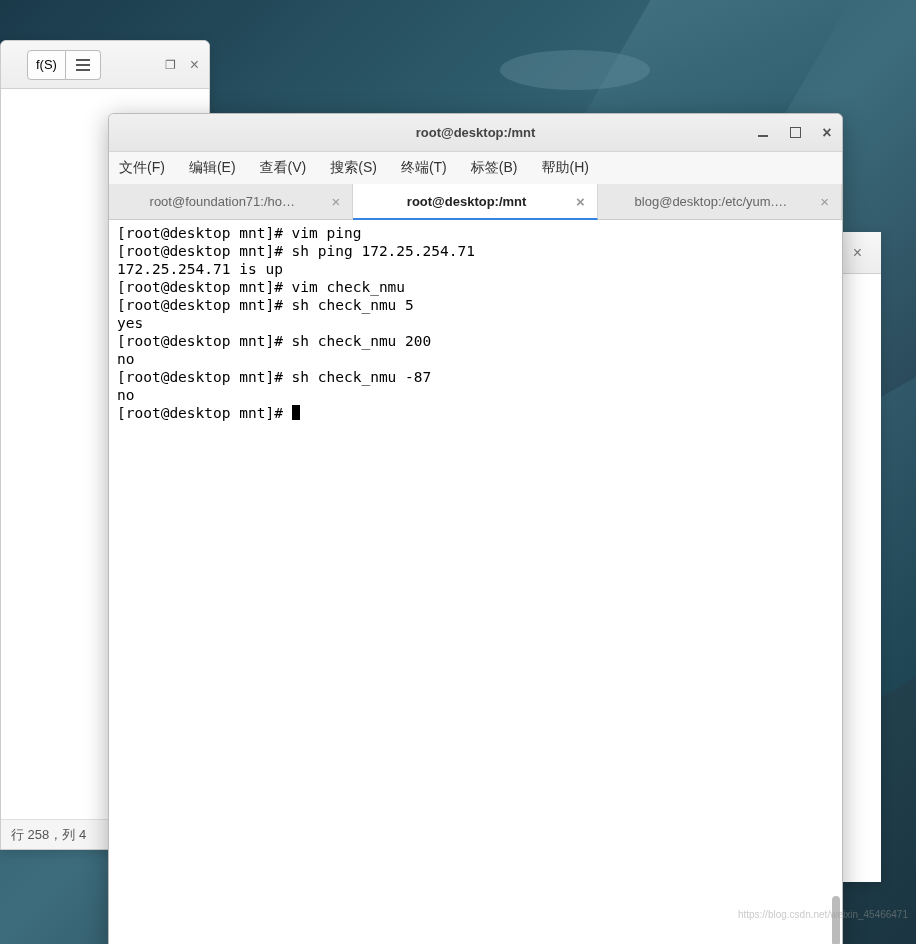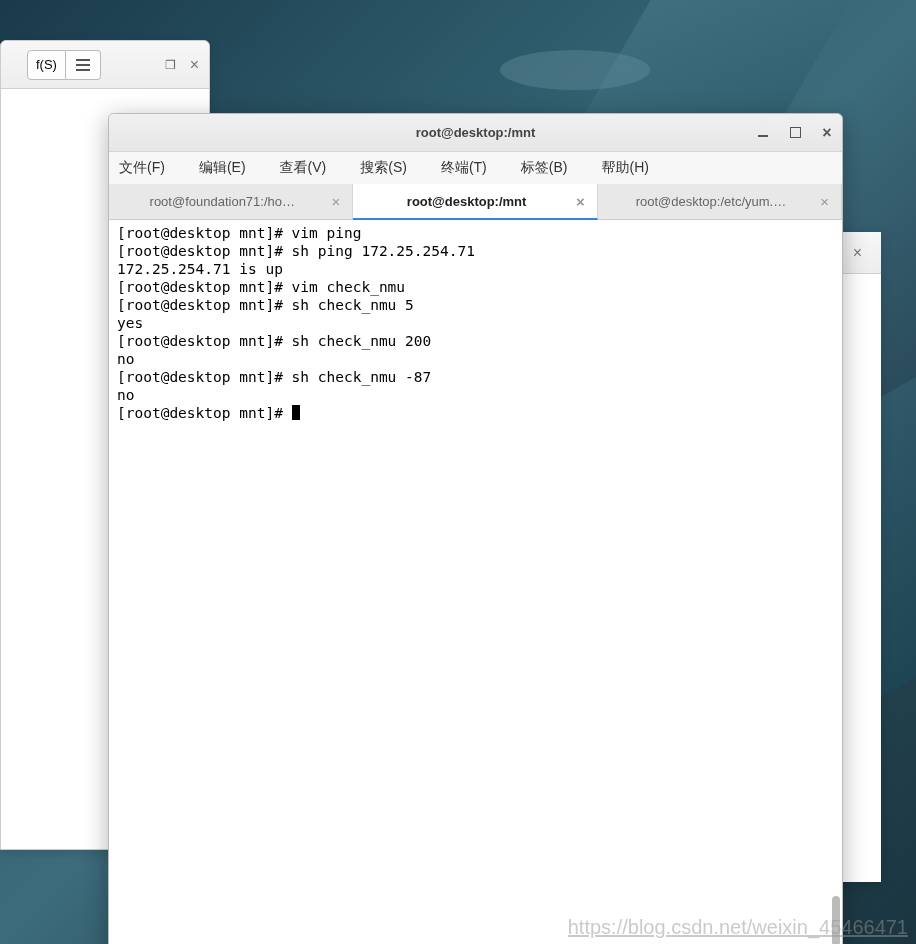--- a/index.html
+++ b/index.html
@@ -136,21 +136,21 @@
 .wc-min::before { content: ''; width: 10px; height: 2px; background: #555; display: block; margin-top: 6px; }
 .wc-max::before { content: ''; width: 9px; height: 9px; border: 1.5px solid #555; display: block; }
 .wc-close { font-size: 16px; font-weight: bold; }
 
 .menubar {
   height: 32px;
   background: #f7f7f7;
   display: flex;
   align-items: center;
   padding: 0 10px;
-  gap: 34px;
+  gap: 24px;
   font-size: 14px;
   color: #333;
 }
 .menu-item { cursor: pointer; }
 
 .tabbar {
   height: 36px;
   background: #e8e8e8;
   display: flex;
   border-bottom: 1px solid #ccc;
@@ -217,24 +217,23 @@
   bottom: 4px;
   width: 8px;
   height: 50px;
   background: #bbb;
   border-radius: 4px;
 }
 
 .watermark {
   position: absolute;
   right: 8px;
-  bottom: 5px;
-  font-size: 20px;
+  bottom: 24px;
+  font-size: 10px;
   color: rgba(150,150,150,0.5);
-  text-decoration: underline;
 }
 </style>
 </head>
 <body>
 
 <div class="bg-shape1"></div>
 <div class="bg-shape2"></div>
 <div class="bg-shape3"></div>
 <div class="bg-shape4"></div>
 
@@ -248,20 +247,21 @@
             <span></span>
             <span></span>
           </div>
       </div>
     </div>
     <div style="display:flex; gap:14px; align-items:center; padding-right:4px;">
       <span style="font-size:12px;color:#666;">❐</span>
       <span class="close-x">×</span>
     </div>
   </div>
+  <div class="bg-status">行 258，列 4</div>
 </div>
 
 <div class="bg-window-right">
   <div class="bg-window-right-header">
     <span class="close-x">×</span>
   </div>
 </div>
 
 <div class="terminal-window">
   <div class="titlebar">
@@ -286,21 +286,21 @@
   <div class="tabbar">
     <div class="tab">
       <span class="tab-label">root@foundation71:/ho…</span>
       <span class="tab-close">×</span>
     </div>
     <div class="tab active">
       <span class="tab-label">root@desktop:/mnt</span>
       <span class="tab-close">×</span>
     </div>
     <div class="tab">
-      <span class="tab-label">root@desktop:/etc/yum.…</span>
+      <span class="tab-label">blog@desktop:/etc/yum.…</span>
       <span class="tab-close">×</span>
     </div>
   </div>
 
   <div class="terminal-content"><span>[root@desktop mnt]# vim ping</span>
 <span>[root@desktop mnt]# sh ping 172.25.254.71</span>
 <span>172.25.254.71 is up</span>
 <span>[root@desktop mnt]# vim check_nmu</span>
 <span>[root@desktop mnt]# sh check_nmu 5</span>
 <span>yes</span>

